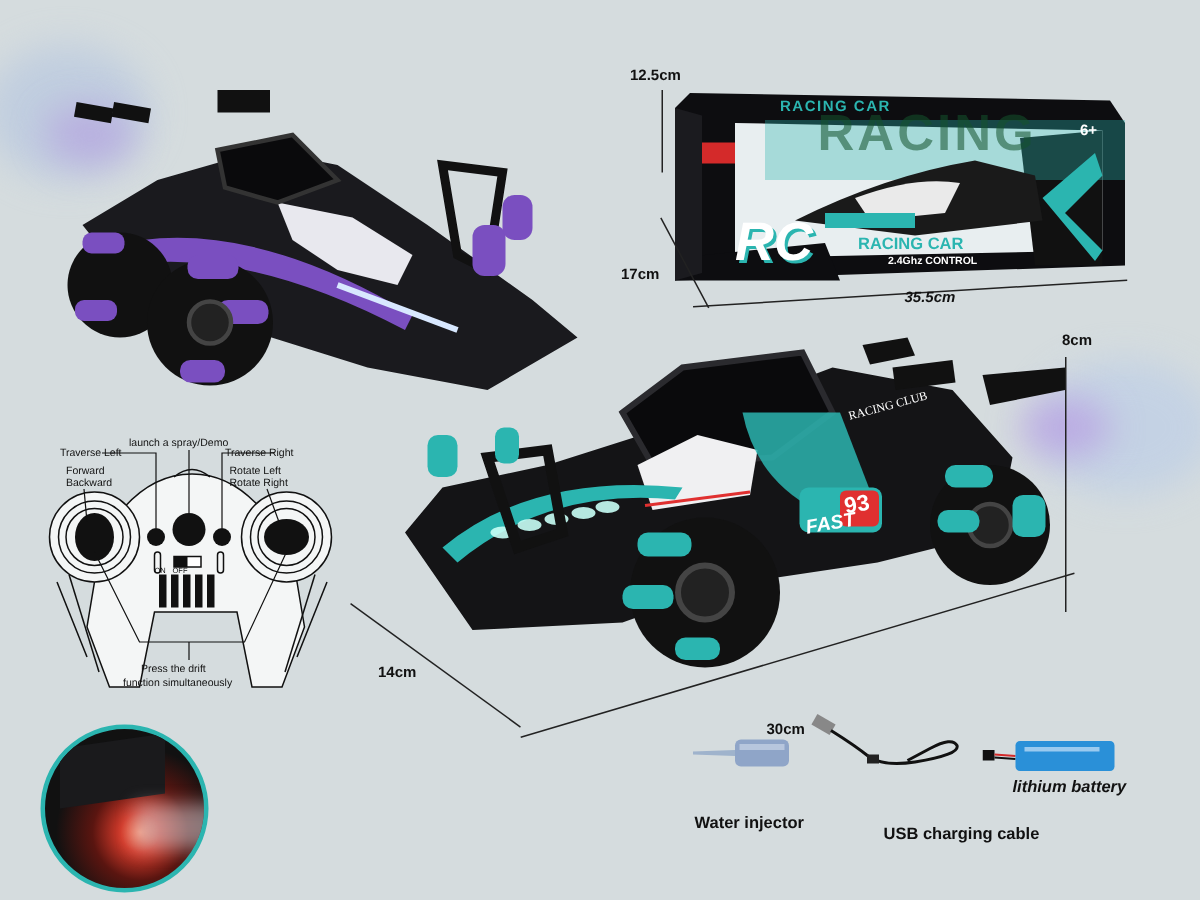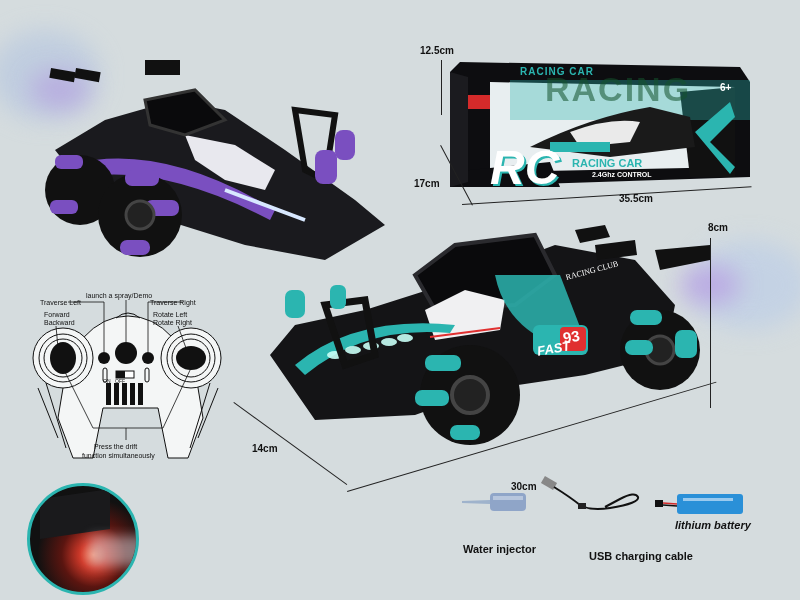--- a/index.html
+++ b/index.html
@@ -59,31 +59,31 @@
   <rect x="100" y="80" width="60" height="10" fill="#2bb5b0"></rect>
 
   <polygon points="0,110 100,100 110,125 0,125" fill="#0d0d10"></polygon>
 
   <rect x="18" y="33" width="22" height="14" fill="#d42a2a"></rect>
 
   <polygon points="0,10 18,15 18,120 0,125" fill="#1b1b1f"></polygon>
 </svg>
 <div class="abs" style="left:520px;top:66px;font-size:10px;font-weight:bold;color:#2bb5b0;letter-spacing:1px;">RACING CAR</div>
 <div class="abs" style="left:513px;top:70px;font-size:34px;font-weight:bold;color:#14532d;opacity:0.55;letter-spacing:2px;margin-left:32px;">RACING</div>
-<div class="abs" style="left:490px;top:140px;font-size:48px;font-weight:bold;font-style:italic;color:#fff;text-shadow:2px 2px 0 #2bb5b0;">RC</div>
+<div class="abs" style="left:490px;top:140px;font-size:36px;font-weight:bold;font-style:italic;color:#fff;text-shadow:2px 2px 0 #2bb5b0;">RC</div>
 <div class="abs" style="left:572px;top:157px;font-size:11px;font-weight:bold;color:#2bb5b0;">RACING CAR</div>
 <div class="abs" style="left:592px;top:171px;font-size:7px;font-weight:bold;color:#fff;">2.4Ghz CONTROL</div>
 <div class="abs" style="left:720px;top:82px;font-size:10px;font-weight:bold;color:#fff;">6+</div>
 
 <div class="vline" style="left:441px;top:60px;height:55px;"></div>
 <div class="line" style="left:441px;top:145px;width:68px;transform:rotate(62deg);"></div>
 <div class="line" style="left:462px;top:204px;width:290px;transform:rotate(-3.5deg);"></div>
 <div class="abs dim" style="left:420px;top:45px;">12.5cm</div>
 <div class="abs dim" style="left:414px;top:178px;">17cm</div>
-<div class="abs dim" style="left:619px;top:193px;">35.5cm</div>
+<div class="abs dim" style="left:603px;top:193px;font-style:italic;">35.5cm</div>
 
 <div class="smoke" style="left:690px;top:240px;width:120px;height:90px;background:#c0d0e6;opacity:0.8;"></div>
 <div class="smoke" style="left:680px;top:265px;width:60px;height:40px;background:#b79be3;opacity:0.7;"></div>
 
 <svg class="abs" style="left:255px;top:215px;" width="460" height="235" viewBox="0 0 460 235">
 
   <path d="M15 140 L40 110 L110 95 L220 60 L300 30 L380 45 L420 90 L410 140 L330 160 L230 175 L160 200 L60 205 Z" fill="#141416"></path>
 
   <path d="M160 60 L200 30 L280 20 L300 60 L260 90 L180 95 Z" fill="#0a0a0c" stroke="#2a2a2e" stroke-width="4"></path>
 

